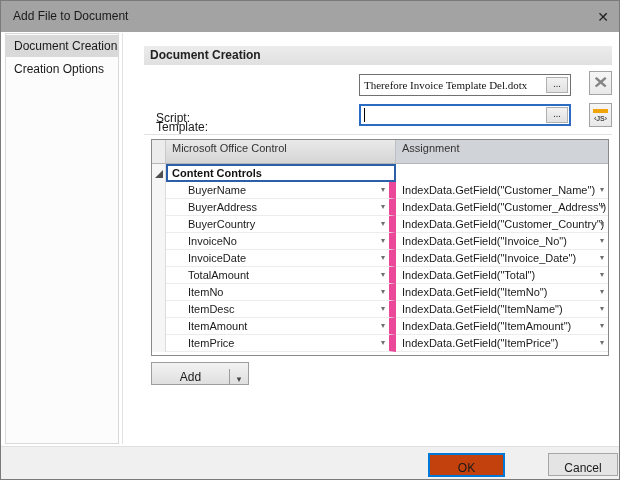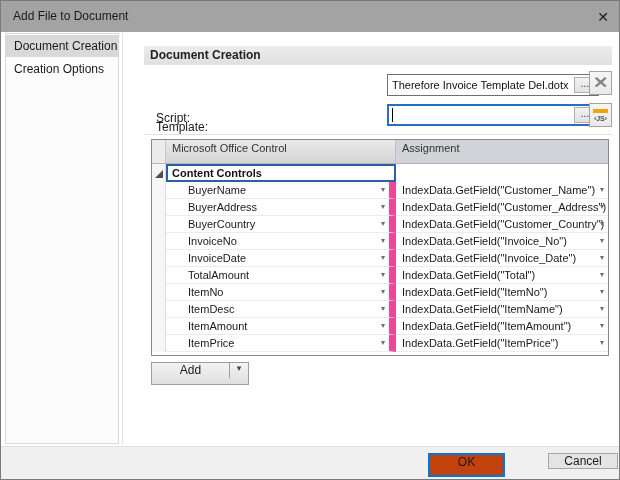--- a/index.html
+++ b/index.html
@@ -24,22 +24,22 @@
   
   .section-header { position:absolute; left:143px; top:45px; width:468px; height:19px;
     background:linear-gradient(180deg,#ececec,#e0e0e0); font-size:12px; font-weight:bold;
     color:#222222; line-height:19px; padding-left:6px; }
   .faint-line { position:absolute; left:143px; top:133px; width:468px; height:1px; background:#e2e2e2; }
   
   .field-label { position:absolute; font-size:12px; color:#1a1a1a; }
   .lbl-template { left:155px; top:77px;margin-top:42px; }
   .lbl-script { left:155px; top:110px; }
   
-  .input-box { position:absolute; left:386px; width:212px; height:22px; background:#ffffff;
-    border:1px solid #707070; display:flex; align-items:center; }
+  .input-box { position:absolute; left:358px; width:212px; height:22px; background:#ffffff;
+    border:1px solid #707070; display:flex; align-items:center;font-family:Liberation Serif, serif; }
   .input-template { top:73px; }
   .input-script { top:103px; border:1px solid #2a6cc2; box-shadow:inset 0 0 0 1px #2a6cc2; }
   .input-text { flex:1 1 auto; font-size:11px; color:#111111; padding-left:4px;
     white-space:nowrap; overflow:hidden; }
   .caret { width:1px; height:14px; background:#000000; margin-left:4px; }
   .browse-btn { flex:0 0 auto; width:22px; height:16px; margin:0 2px 0 2px;
     background:linear-gradient(180deg,#f2f2f2,#e2e2e2); border:1px solid #b0b0b0;
     font-size:10px; line-height:11px; text-align:center; color:#333333; }
   .side-btn { position:absolute; left:588px; width:23px; height:24px;
     background:linear-gradient(180deg,#f6f6f6,#e9e9e9); border:1px solid #a3a3a3;
@@ -68,32 +68,32 @@
     padding-left:4px; border:2px solid #2b5fa9; white-space:nowrap; }
   .g-data { height:17px; }
   .g-data .c-exp { background:#f6f6f6; border-right:1px solid #dcdcdc; }
   .g-data .c-ctrl { position:relative; font-size:11px; color:#1a1a1a; line-height:16px;
     padding-left:22px; border-right:7px solid #ec4899; border-bottom:1px solid #ececec; white-space:nowrap; }
   .g-data .c-asgn { position:relative; font-size:11px; color:#1a1a1a; line-height:16px;
     padding-left:6px; border-bottom:1px solid #ececec; white-space:nowrap; }
   .dd-arrow { position:absolute; right:4px; top:0; font-size:8px; color:#6e6e6e; line-height:16px; }
   
   .btn { background:linear-gradient(180deg,#f3f3f3,#dfdfdf); border:1px solid #9d9d9d;
-    font-size:12px; color:#1a1a1a; display:flex; align-items:flex-start; justify-content:center; }
+    font-size:12px; color:#1a1a1a; display:flex; align-items:flex-end; justify-content:center; }
   .add-btn { position:absolute; left:150px; top:361px; width:98px; height:23px; padding:0; }
   .add-label { flex:1 1 auto; text-align:center; }
   .add-sep { width:1px; height:15px; background:#9d9d9d; }
   .add-arrow { flex:0 0 18px; text-align:center; font-size:9px; color:#444444; }
   .delete-btn { position:absolute; left:263px; top:361px; width:100px; height:23px; }
   
   .footer { position:absolute; left:0; right:0; top:445px; height:33px;
     background:#f0f0f0; border-top:1px solid #e0e0e0; }
   .ok-btn { position:absolute; left:427px; top:452px; width:77px; height:24px;
     background:#c2410c; border:2px solid #0078d7; font-size:12px; }
-  .cancel-btn { position:absolute; left:547px; top:452px; width:70px; height:16px;
+  .cancel-btn { position:absolute; left:547px; top:452px; width:70px; height:23px;
     background:#e4e4e4; border:1px solid #a6a6a6; font-size:12px; }
 </style>
 </head>
 <body>
 
 <div class="dialog">
 
   <div class="titlebar">
     <div class="title-text">Add File to Document</div>
     <div class="close-btn">

